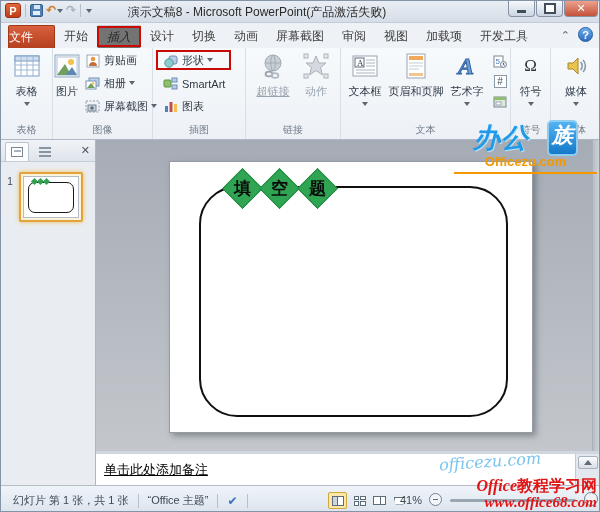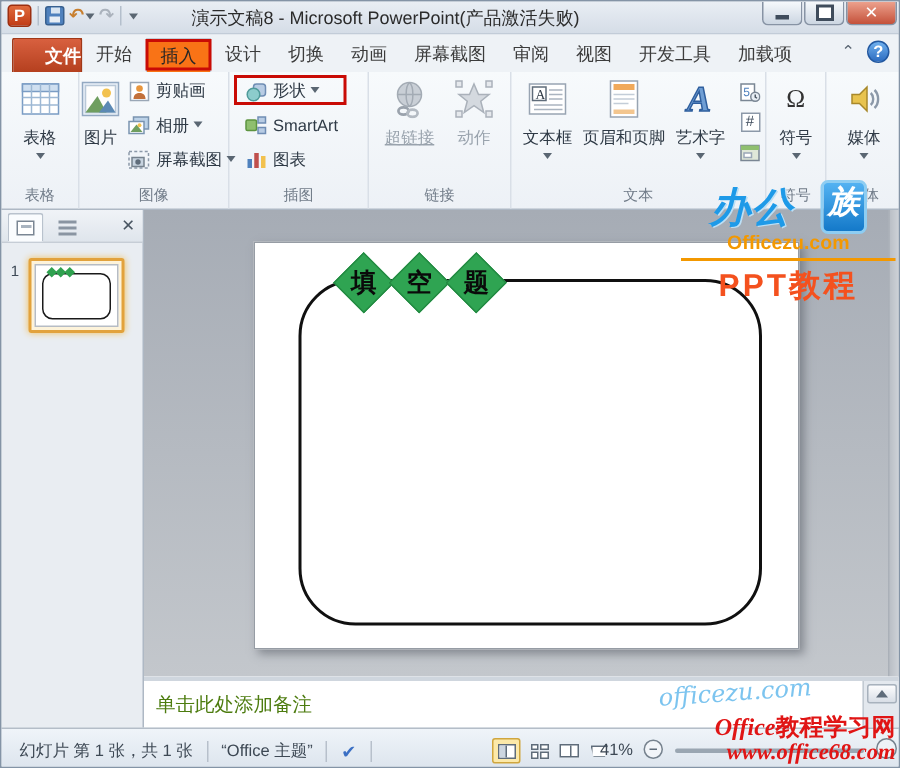--- a/index.html
+++ b/index.html
@@ -47,29 +47,29 @@
   .win-btn.close { width: 34px; background: linear-gradient(#eda28e, #c4513a); color: #fff; font-size: 11px; font-weight: bold; }
 
   
   .tabrow {
     position: absolute; left: 0; top: 22px; width: 600px; height: 25px;
     background: #eef2f6; display: flex; align-items: flex-end;
   }
   .file-tab {
     margin-left: 7px; width: 47px; height: 23px; border-radius: 2px 2px 0 0;
     background: linear-gradient(#d8603f, #b5401f); border: 1px solid #a03818; border-bottom: none;
-    color: #fff; font-size: 12px; text-align: right; line-height: 22px; font-weight: bold;
+    color: #fff; font-size: 12px; text-align: left; line-height: 22px;
   }
   .tab {
     height: 23px; padding: 0 9px; font-size: 12px; color: #3c3c3c; line-height: 23px;
     white-space: nowrap; position: relative;
   }
   .tab.selected {
-    background: #f97316; border: 1px solid #c4ccd6; border-bottom: none;
-    border-radius: 2px 2px 0 0; color: #262626;
+    background: #737373; border: 1px solid #c4ccd6; border-bottom: none;
+    border-radius: 2px 2px 0 0; color: #262626; font-style: italic;
   }
   .red-box { position: absolute; inset: 0 -1px 1px -1px; border: 2px solid #c90b05; pointer-events: none; z-index: 40; }
   .tab-right { position: absolute; right: 6px; top: 26px; display: flex; align-items: center; gap: 8px; }
   .caret { font-size: 11px; color: #5a6672; line-height: 14px; }
   .help-btn {
     width: 15px; height: 15px; border-radius: 50%; color: #fff;
     background: linear-gradient(#6fb0ee, #2d6cc0); border: 1px solid #2258a0;
     font-size: 11px; font-weight: bold; text-align: center; line-height: 14px;
   }
 
@@ -138,21 +138,21 @@
     position: absolute; inset: 0; transform: rotate(-45deg);
     display: flex; align-items: center; justify-content: center;
     font-size: 17px; font-weight: bold; color: #0a0a0a;
   }
 
   
   .notes {
     position: absolute; left: 95px; top: 311px; width: 505px; height: 34px;
     background: #fff; border-top: 3px solid #cfd6de;
   }
-  .notes-text { padding: 7px 0 0 8px; font-size: 13px; color: #4d7c0f; }
+  .notes-text { padding: 7px 0 0 8px; font-size: 13px; color: #000000; text-decoration: underline; }
   .notes-scroll {
     position: absolute; right: 2px; top: 0; width: 24px; height: 31px;
     background: #e3e8ee; border-left: 1px solid #c2cad2;
   }
   .scroll-up {
     margin: 2px auto 0; width: 20px; height: 13px; background: linear-gradient(#fdfdfe,#d8dee6);
     border: 1px solid #a8b2bd; border-radius: 2px; display: flex; align-items: center; justify-content: center;
   }
   .scroll-up::after { content: ""; width: 0; height: 0; border: 4px solid transparent; border-bottom: 5px solid #5f6c7a; margin-top: -4px; }
 
@@ -242,22 +242,22 @@
     <div class="tab selected">
       <span>插入</span>
       <span class="red-box"></span>
     </div>
     <div class="tab">设计</div>
     <div class="tab">切换</div>
     <div class="tab">动画</div>
     <div class="tab">屏幕截图</div>
     <div class="tab">审阅</div>
     <div class="tab">视图</div>
+    <div class="tab">加载项</div>
     <div class="tab">开发工具</div>
-    <div class="tab">加载项</div>
   </div>
   <div class="tab-right">
     <span class="caret">⌃</span>
     <span class="help-btn">?</span>
   </div>
 
   <div class="ribbon">
 
     <div class="rgroup" style="width:52px;">
       <div class="grow" style="justify-content:center;">
@@ -570,21 +570,20 @@
     <span class="zoom-fit"></span>
   </div>
 
   <div class="wm wm-officezu">
     <div class="wm-brand">
       <span class="wm-brand-main">办公</span>
       <span class="wm-brand-box">族</span>
     </div>
     <div class="wm-site">Officezu.com</div>
     <div class="wm-rule"></div>
-    <div class="wm-tagline">PPT教程</div>
   </div>
   <div class="wm wm-script">officezu.com</div>
   <div class="wm wm-office68">
     <div class="l1"><span class="en">Office</span><span>教程学习网</span></div>
     <div class="l2">www.office68.com</div>
   </div>
 
 </div>
 
 </body></html>

